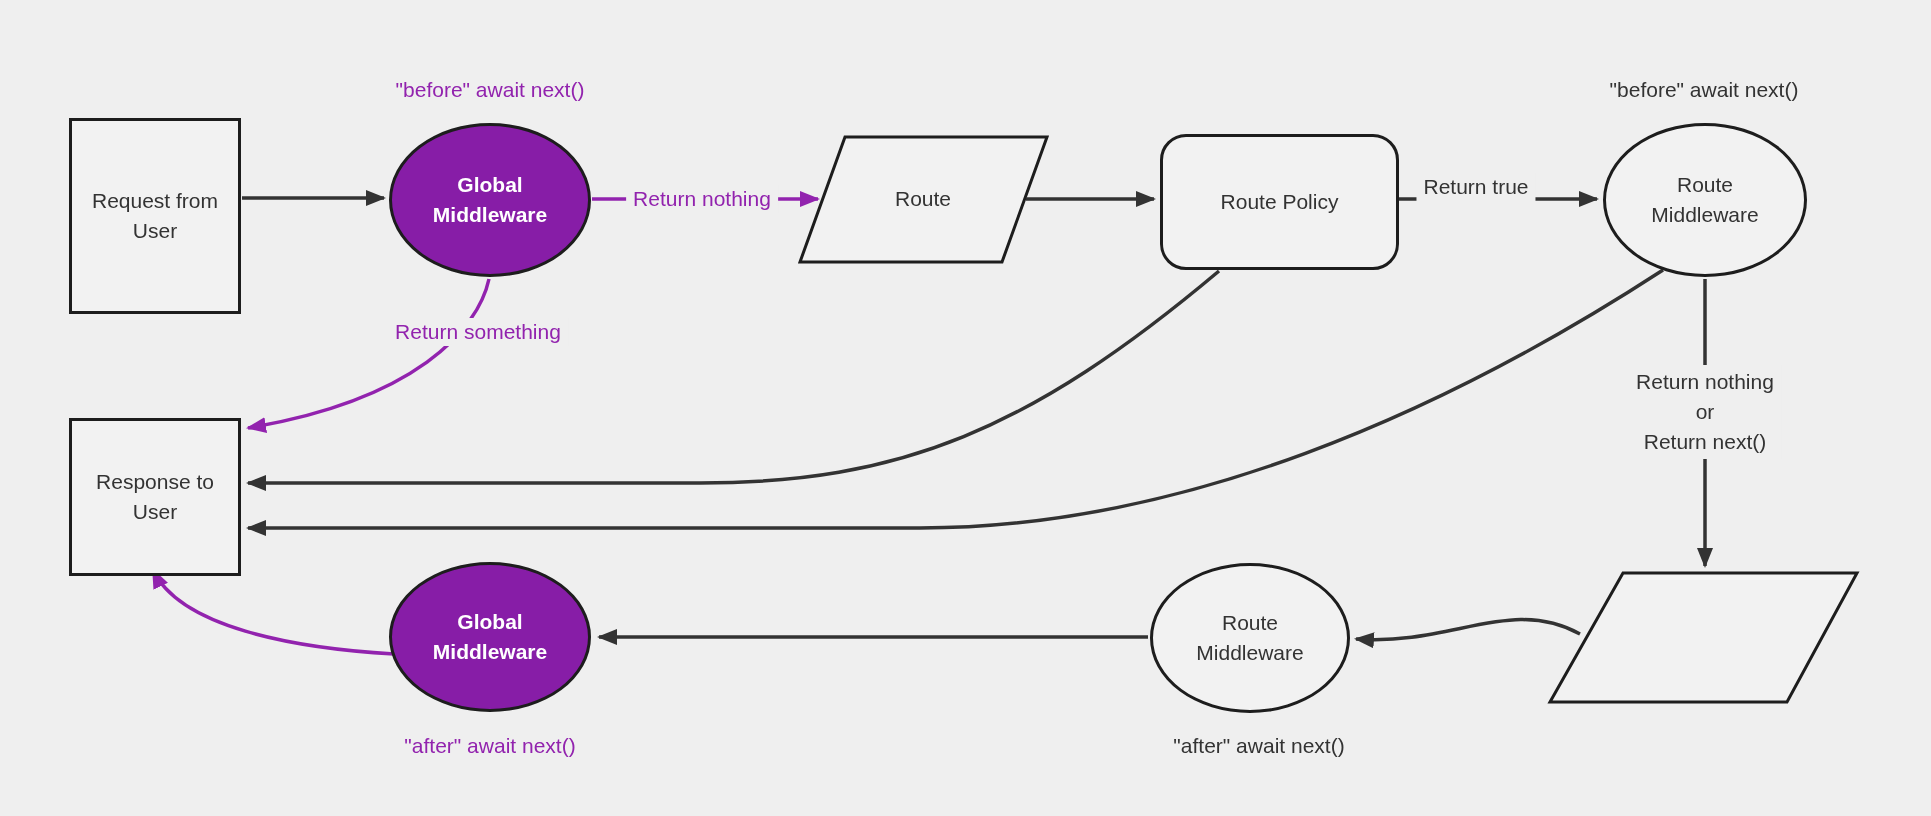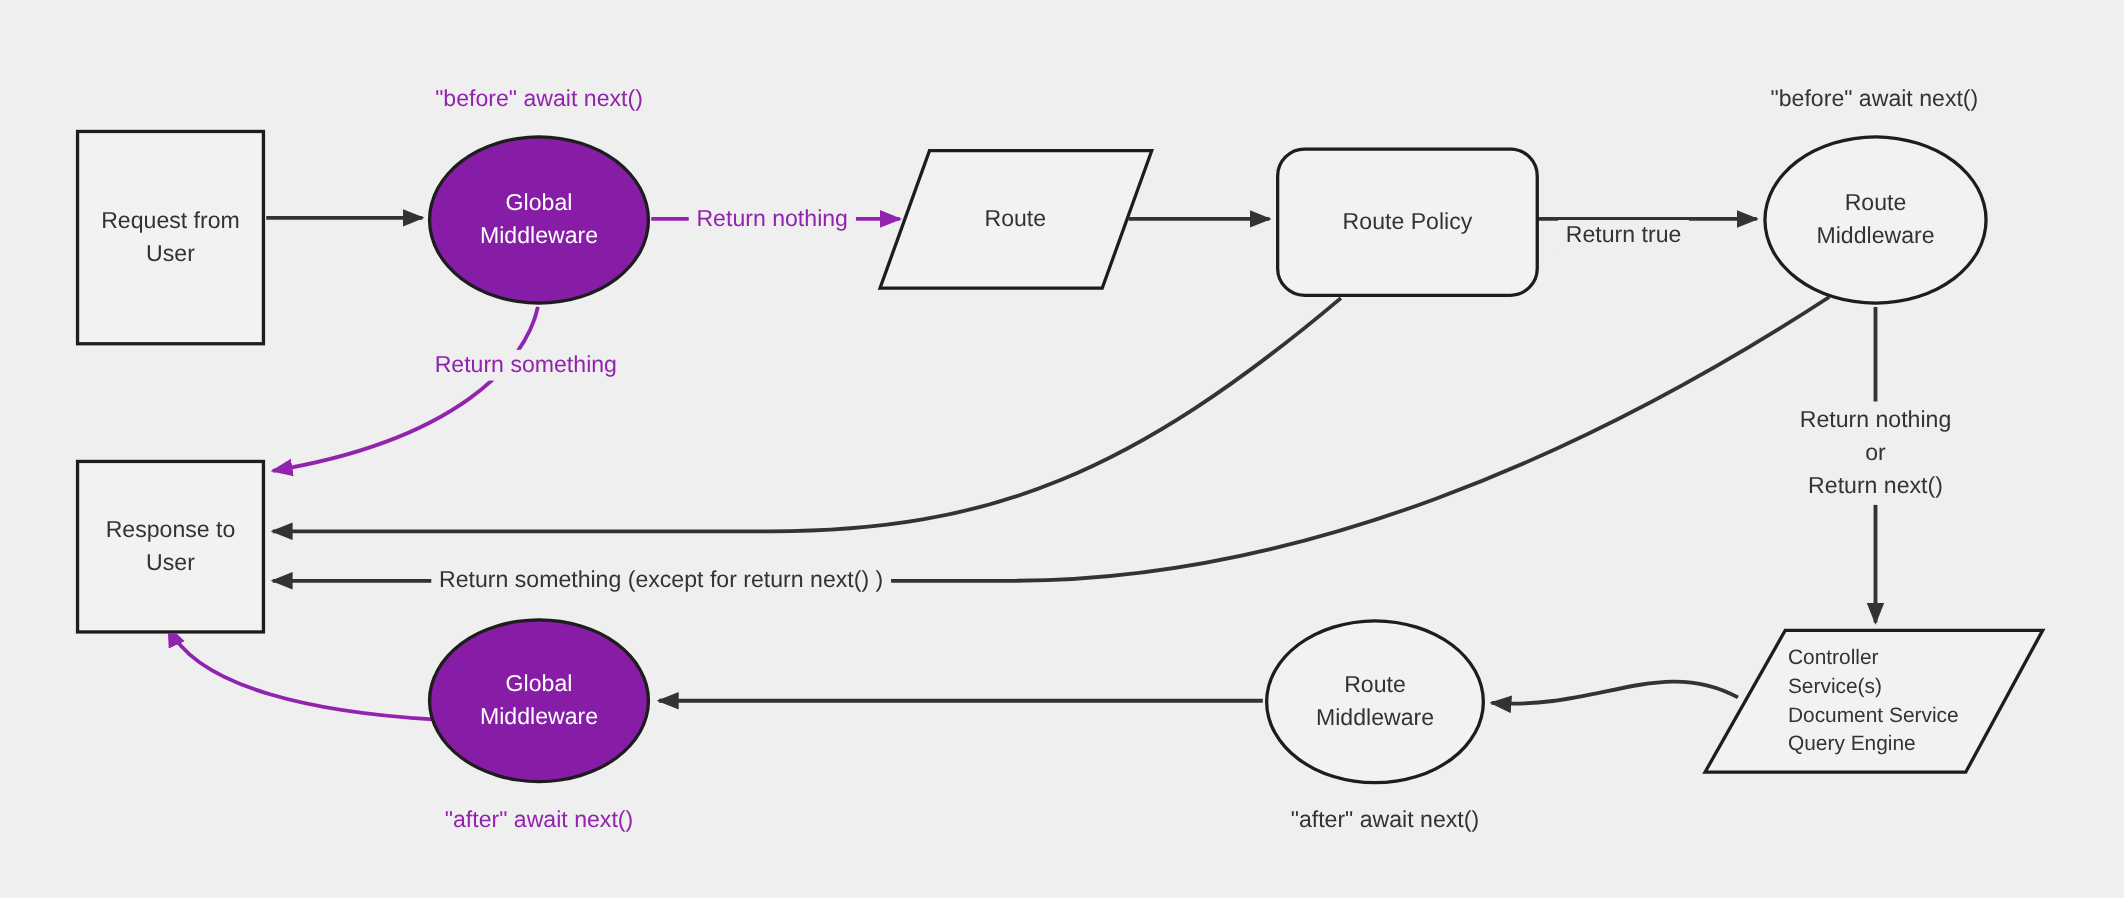--- a/index.html
+++ b/index.html
@@ -11,21 +11,21 @@
   .edges path.edge{fill:none;stroke:#333333;stroke-width:3.5px;}
   .edges path.edge.purple{stroke:#9223ae;}
   .edges polygon.shape{fill:#f2f2f2;stroke:#1d1d1d;stroke-width:3px;}
   .node{
     position:absolute;z-index:2;display:flex;align-items:center;justify-content:center;
     box-sizing:border-box;background:#f2f2f2;border:3px solid #1d1d1d;
     font-size:21px;line-height:30px;text-align:center;color:#333333;
   }
   .node.ellipse{border-radius:50%;}
   .node.rounded{border-radius:26px;}
-  .node.purple{background:#871da7;color:#ffffff;font-weight:400;}
+  .node.purple{background:#871da7;color:#ffffff;font-weight:700;}
   .node .node-label{display:inline-block;max-width:128px;}
   .node .node-label.wide{max-width:180px;}
   .node-text{ 
     position:absolute;z-index:2;transform:translate(-50%,-50%);
     text-align:left;font-size:21px;line-height:30px;color:#333333;white-space:nowrap;
   }
   .node-text.small{font-size:19px;line-height:26px;}
   .node-text span{display:block;}
   .edge-label{
     position:absolute;z-index:3;transform:translate(-50%,-50%);
@@ -78,55 +78,48 @@
   <div class="node-text" style="left:923px;top:199px;">Route</div>
 
   <div class="node rounded" style="left:1160px;top:134px;width:239px;height:136px;">
     <span class="node-label wide">Route Policy</span>
   </div>
 
   <div class="node ellipse" style="left:1603px;top:123px;width:204px;height:154px;">
     <span class="node-label">Route Middleware</span>
   </div>
 
-  <div class="node-text small" style="left:1703px;top:638px;">
-    <span>Controller</span>
-    <span>Service(s)</span>
-    <span>Document Service</span>
-    <span>Query Engine</span>
-  </div>
 
   <div class="node ellipse" style="left:1150px;top:563px;width:200px;height:150px;">
     <span class="node-label">Route Middleware</span>
   </div>
 
   <div class="node ellipse purple" style="left:389px;top:562px;width:202px;height:150px;">
     <span class="node-label">Global Middleware</span>
   </div>
 
   <div class="node" style="left:69px;top:402px;width:172px;height:158px;margin-top:16px;">
     <span class="node-label">Response to User</span>
   </div>
 
   <div class="edge-label purple nobg" style="left:490px;top:90px;">"before" await next()</div>
 
   <div class="edge-label purple" style="left:702px;top:199px;">Return nothing</div>
 
-  <div class="edge-label" style="left:1476px;top:214px;">Return true</div>
+  <div class="edge-label" style="left:1476px;top:187px;">Return true</div>
 
   <div class="edge-label nobg" style="left:1704px;top:90px;">"before" await next()</div>
 
   <div class="edge-label multi" style="left:1705px;top:412px;">
     <span>Return nothing</span>
     <span>or</span>
     <span>Return next()</span>
   </div>
 
 
-  <div class="edge-label" style="left:601px;top:528px;">Return something (except for return next() )</div>
 
   <div class="edge-label purple" style="left:478px;top:332px;">Return something</div>
 
   <div class="edge-label purple nobg" style="left:490px;top:746px;">"after" await next()</div>
 
   <div class="edge-label nobg" style="left:1259px;top:746px;">"after" await next()</div>
 
 </div>
 
 </body></html>

